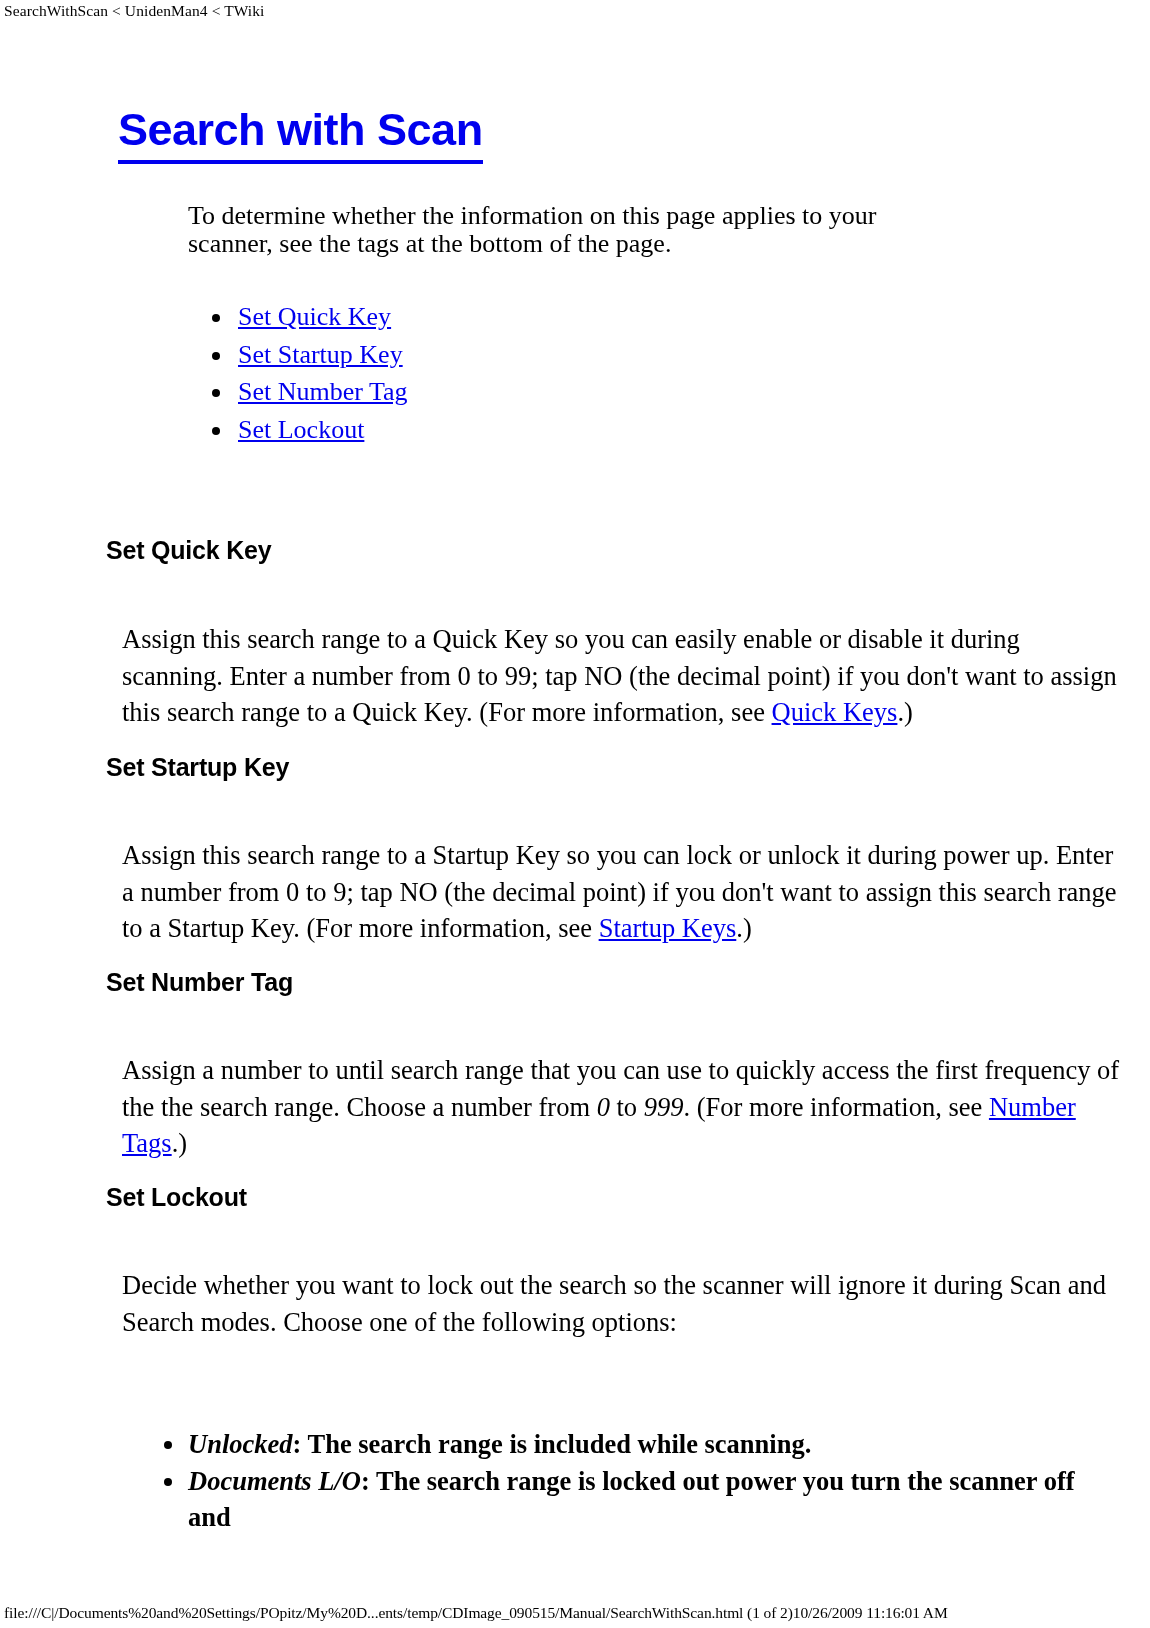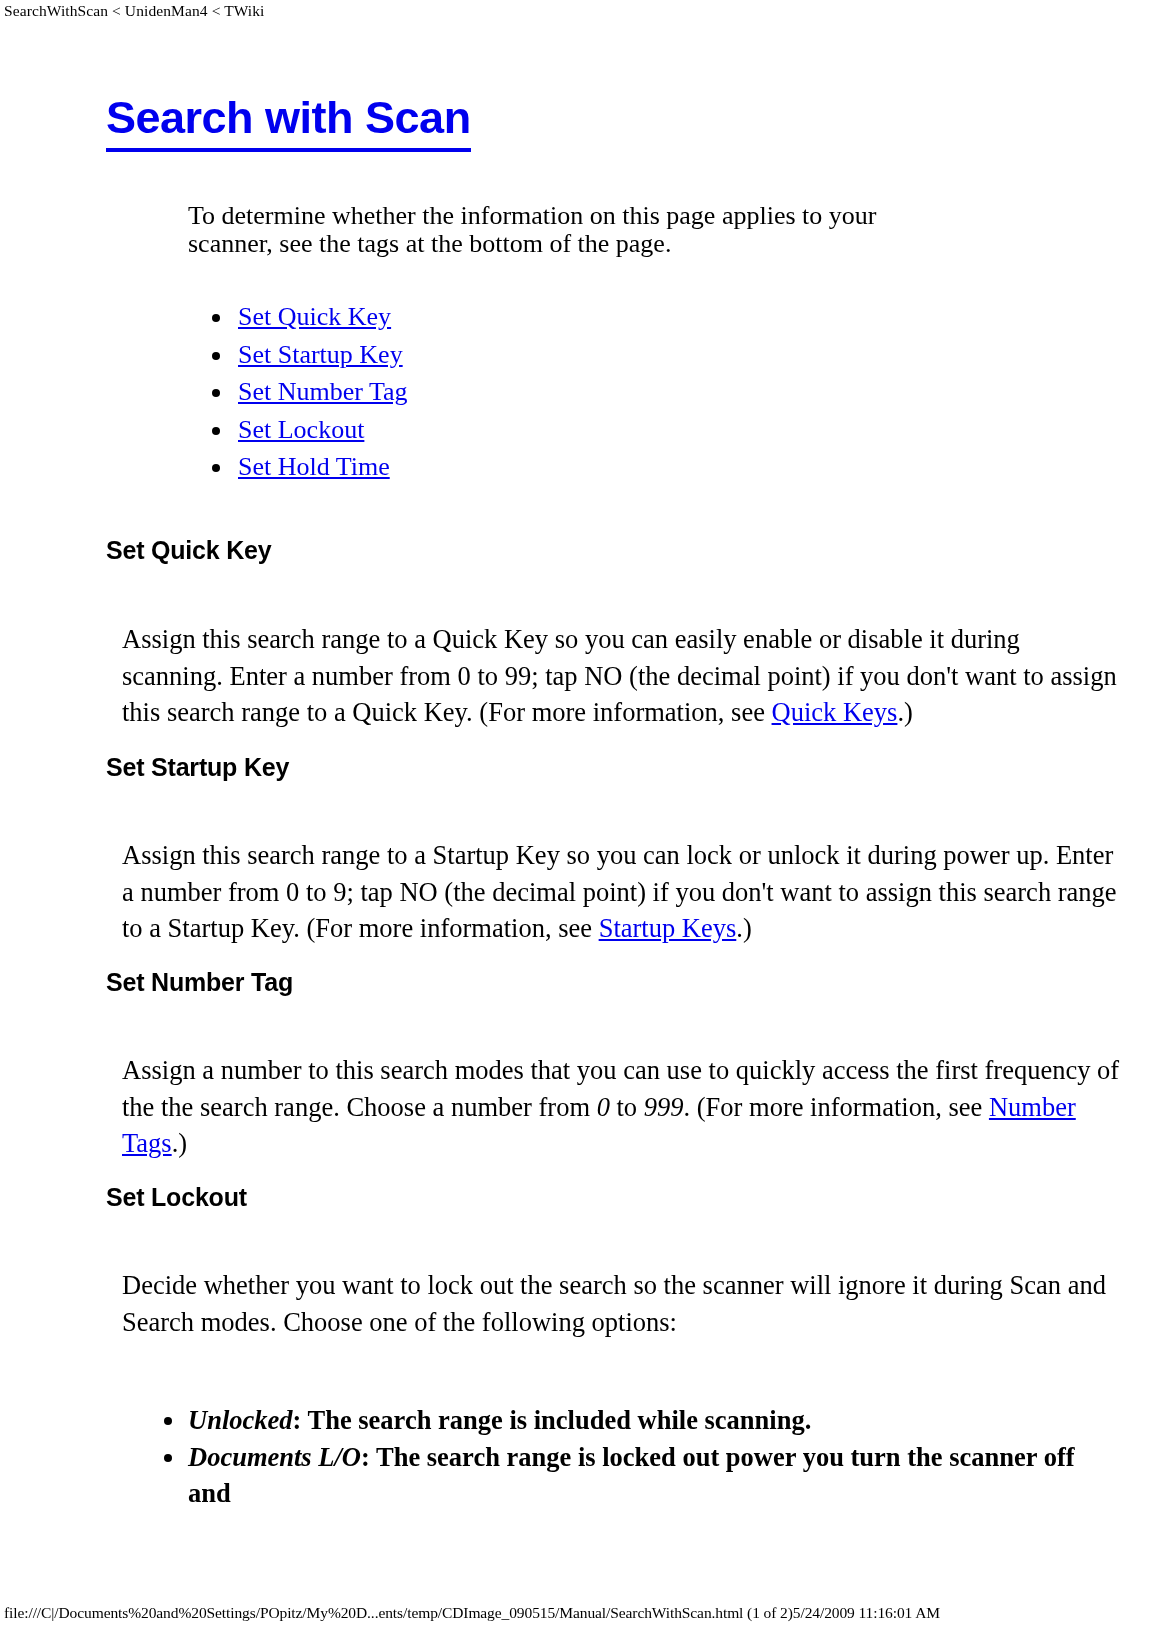--- a/index.html
+++ b/index.html
@@ -32,21 +32,21 @@
 
   
   .content {
     position: absolute;
     left: 106px;
     top: 92px;
     width: 990px;
   }
 
   h1.doc-title {
-    margin: 0;
+    margin: 12px;
     padding: 0 0 4px 0;
     font-family: "Liberation Sans", "DejaVu Sans", sans-serif;
     font-size: 45px;
     font-weight: bold;
     line-height: 52px;
     color: #0000EE;
     letter-spacing: -0.5px;
     display: inline-block;
     border-bottom: 4px solid #0000EE;
   }
@@ -160,39 +160,38 @@
 
   <h1 class="doc-title">Search with Scan</h1>
 
   <p class="intro">To determine whether the information on this page applies to your scanner, see the tags at the bottom of the page.</p>
 
   <ul class="toc">
     <li><a class="link" href="#">Set Quick Key</a></li>
     <li><a class="link" href="#">Set Startup Key</a></li>
     <li><a class="link" href="#">Set Number Tag</a></li>
     <li><a class="link" href="#">Set Lockout</a></li>
-    <li><a class="link" href="#">Set Hold Time</a></li>
   </ul>
 
   
   <h2 class="sec blk" style="top:443px;">Set Quick Key</h2>
   <p class="body blk" style="top:513px;"><span>Assign this search range to a Quick Key so you can easily enable or disable it during scanning. Enter a number from 0 to 99; tap NO (the decimal point) if you don't want to assign this search range to a Quick Key. (For more information, see </span><a class="link" href="#">Quick Keys</a><span>.)</span></p>
 
   
   <h2 class="sec blk" style="top:660px;">Set Startup Key</h2>
   <p class="body blk" style="top:729px;"><span>Assign this search range to a Startup Key so you can lock or unlock it during power up. Enter a number from 0 to 9; tap NO (the decimal point) if you don't want to assign this search range to a Startup Key. (For more information, see </span><a class="link" href="#">Startup Keys</a><span>.)</span></p>
 
   
   <h2 class="sec blk" style="top:875px;">Set Number Tag</h2>
-  <p class="body blk" style="top:944px;"><span>Assign a number to this search modes that you can use to quickly access the first frequency of the the search range. Choose a number from </span><em>0</em><span> to </span><em>999</em><span>. (For more information, see </span><a class="link" href="#">Number Tags</a><span>.)</span></p>
+  <p class="body blk" style="top:944px;"><span>Assign a number to until search range that you can use to quickly access the first frequency of the the search range. Choose a number from </span><em>0</em><span> to </span><em>999</em><span>. (For more information, see </span><a class="link" href="#">Number Tags</a><span>.)</span></p>
 
   
   <h2 class="sec blk" style="top:1090px;">Set Lockout</h2>
   <p class="body blk" style="top:1159px;">Decide whether you want to lock out the search so the scanner will ignore it during Scan and Search modes. Choose one of the following options:</p>
 
   <ul class="opts blk" style="top:1250px;font-weight:bold;">
     <li><em>Unlocked</em><span>: The search range is included while scanning.</span></li>
     <li><em>Documents L/O</em><span>: The search range is locked out power you turn the scanner off and</span></li>
   </ul>
 
 </div>
 
-<div class="page-foot">file:///C|/Documents%20and%20Settings/POpitz/My%20D...ents/temp/CDImage_090515/Manual/SearchWithScan.html (1 of 2)5/24/2009 11:16:01 AM</div>
+<div class="page-foot">file:///C|/Documents%20and%20Settings/POpitz/My%20D...ents/temp/CDImage_090515/Manual/SearchWithScan.html (1 of 2)10/26/2009 11:16:01 AM</div>
 
 </body></html>

